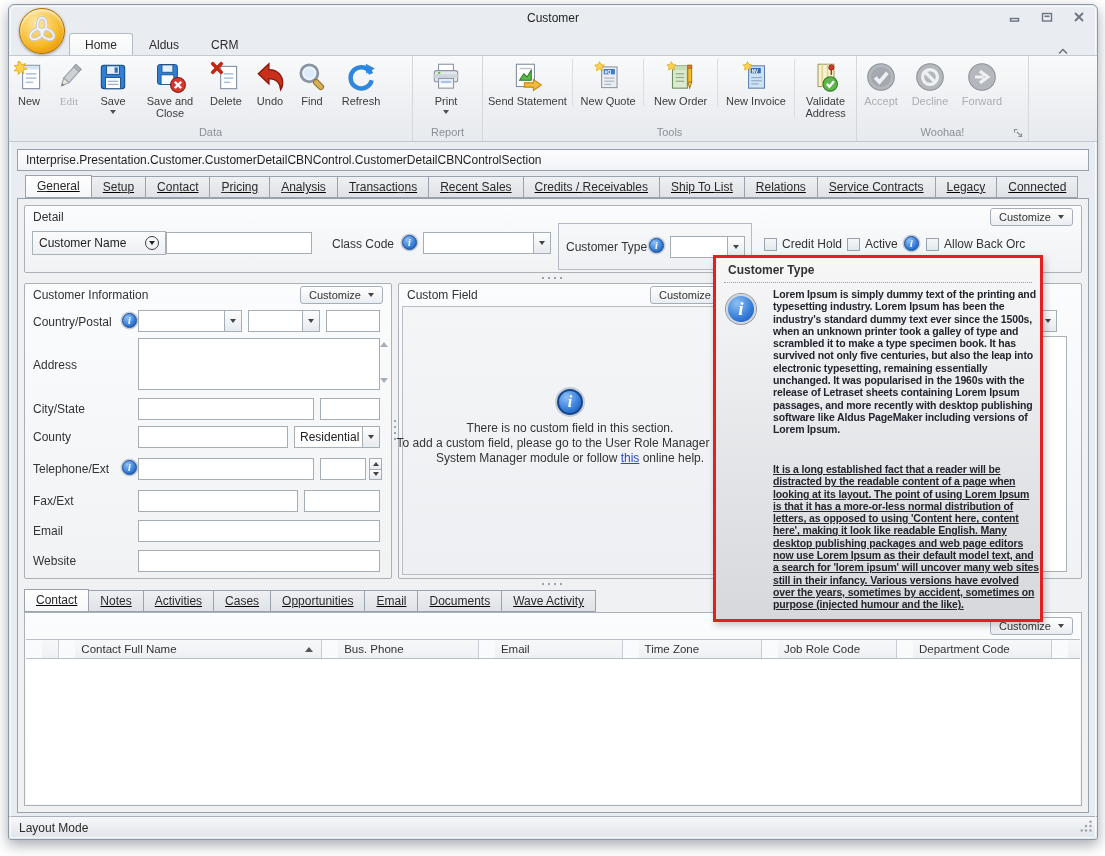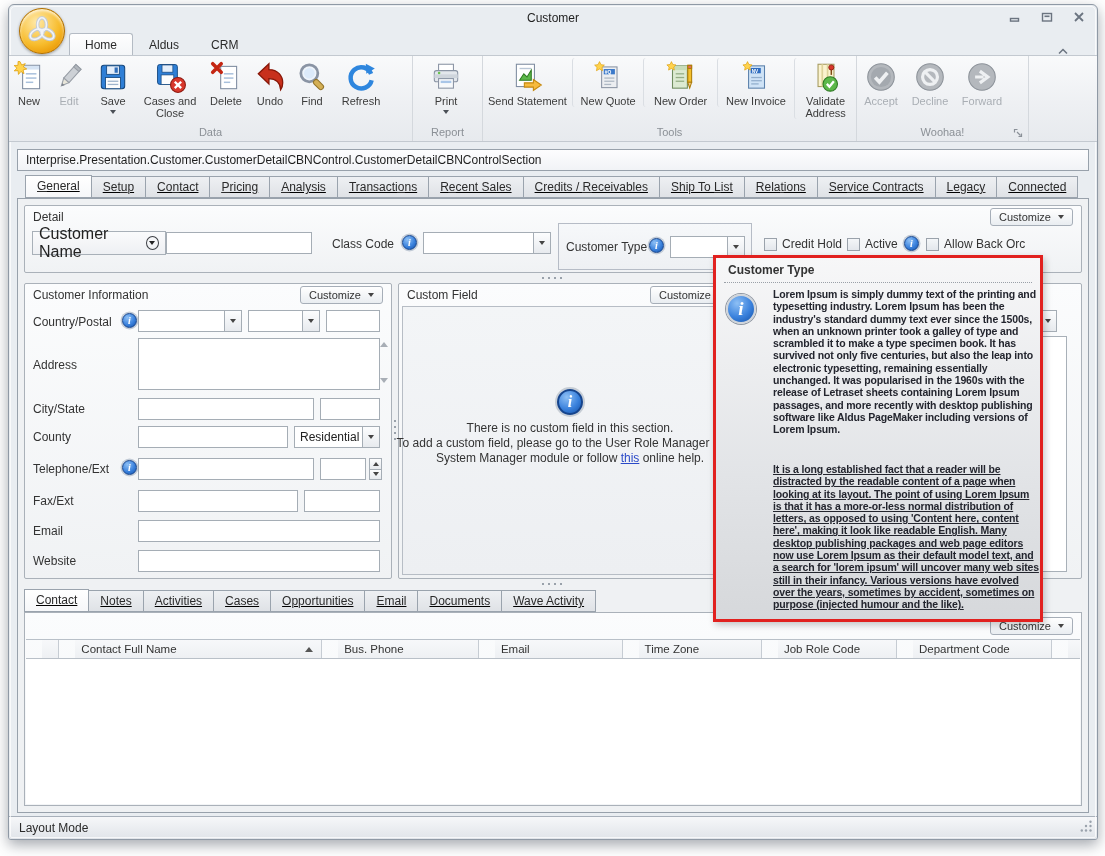--- a/index.html
+++ b/index.html
@@ -88,21 +88,21 @@
      border:1px solid #16448c; box-shadow:0 0 0 1.5px #c2cbd6; cursor:default; }
 
   .chk { display:inline-flex; align-items:center; gap:5px; font-size:12px; color:#333; cursor:default; white-space:nowrap; }
   .chk .box { width:13px; height:13px; border:1px solid #9aa2ab; background:linear-gradient(#f4f6f8,#e3e7ec); }
 
   
   .detailgroup { flex:0 0 68px; }
   .detailbody { position:relative; height:44px; }
   .picker { position:absolute; left:7px; top:3px; width:134px; height:24px; border:1px solid #a8b0b8;
      background:linear-gradient(#fafbfc,#eef0f3); display:flex; align-items:center; justify-content:space-between;
-     padding:0 6px; font-size:16px; color:#222; cursor:default; }
+     padding:0 6px; font-size:12px; color:#222; cursor:default; }
   .circdd { width:14px; height:14px; border:1.4px solid #3c3f44; border-radius:50%; display:inline-flex;
      align-items:center; justify-content:center; }
   .circdd .tri { width:0; height:0; border-left:3px solid transparent; border-right:3px solid transparent; border-top:4px solid #222; }
   .custname { position:absolute; left:141px; top:4px; width:146px; }
   .classcode { position:absolute; left:307px; top:9px; }
   .ccinfo { position:absolute; left:377px; top:7px; }
   .classcombo { position:absolute; left:398px; top:4px; width:128px; }
   .typebox { position:absolute; left:533px; top:-5px; width:194px; height:47px; border:1px solid #b6bcc6;
      background:linear-gradient(#f6f8fa,#eef0f3); }
   .typebox .flabel { position:absolute; left:7px; top:16px; }
@@ -244,21 +244,21 @@
                   <rect x="10.5" y="5.5" width="15" height="3.5" fill="#d6e4f4"></rect>
                   <g stroke="#a8c0dc" stroke-width="1.4">
                     <line x1="13" y1="13" x2="23" y2="13"></line>
                     <line x1="13" y1="17" x2="23" y2="17"></line>
                     <line x1="13" y1="21" x2="20" y2="21"></line>
                   </g>
                   <path d="M7.5 1.5 l1.6 3.2 3.4 -1.3 -1.8 3.1 3.2 1.9 -3.5 1 0.9 3.5 -2.9 -2.1 -2.3 2.8 -0.4 -3.6 -3.6 0.3 2.5 -2.6 -2.6 -2.5 3.6 -0.2 0.1 -3.6z" fill="#ffd34d" stroke="#dd9c07" stroke-width="0.7"></path>
                 </svg></span>
               <span class="rlabel">New</span>
             </div>
-            <div class="rbtn disabled" style="width: 40px;">
+            <div class="rbtn disabled" style="width: 40px; font-family: Liberation Serif, serif;">
               <span class="ricon"><svg viewBox="0 0 32 32">
                   <g transform="rotate(42 16 16)">
                     <rect x="13" y="3" width="6.5" height="17" fill="#cdd1d6" stroke="#989ea6"></rect>
                     <rect x="13" y="3" width="6.5" height="3" fill="#b2b7bd" stroke="#989ea6"></rect>
                     <path d="M13 20 h6.5 l-3.25 7z" fill="#e9e6da" stroke="#989ea6"></path>
                     <path d="M14.9 24.5 l1.6 2.5 1.6 -2.5z" fill="#7d828a"></path>
                   </g>
                 </svg></span>
               <span class="rlabel">Edit</span>
             </div>
@@ -279,21 +279,21 @@
             <div class="rbtn" style="width: 66px;">
               <span class="ricon"><svg viewBox="0 0 32 32">
                   <g transform="scale(0.85)">
                     <rect x="5" y="5" width="22" height="22" rx="2.5" fill="#2f7fd6" stroke="#16487e"></rect>
                     <rect x="10" y="5.5" width="12" height="8" fill="#e4eefa" stroke="#16487e" stroke-width="0.8"></rect>
                     <rect x="9" y="16.5" width="14" height="10.5" fill="#fdfdfd" stroke="#16487e" stroke-width="0.8"></rect>
                   </g>
                   <circle cx="23.5" cy="23.5" r="7" fill="#d8372b" stroke="#8e1a10"></circle>
                   <path d="M20.5 20.5 l6 6 M26.5 20.5 l-6 6" stroke="#fff" stroke-width="2.2"></path>
                 </svg></span>
-              <span class="rlabel">Cases and Close</span>
+              <span class="rlabel">Save and Close</span>
             </div>
             <div class="rbtn" style="width: 46px;">
               <span class="ricon"><svg viewBox="0 0 32 32">
                   <rect x="11" y="6" width="15" height="21" fill="#fff" stroke="#7e8ca0"></rect>
                   <g stroke="#a8c0dc" stroke-width="1.4">
                     <line x1="14" y1="13" x2="23" y2="13"></line>
                     <line x1="14" y1="17" x2="23" y2="17"></line>
                     <line x1="14" y1="21" x2="20" y2="21"></line>
                   </g>
                   <path d="M3.5 3.5 l8 8 M11.5 3.5 l-8 8" stroke="#c42613" stroke-width="3.4" stroke-linecap="round"></path>

